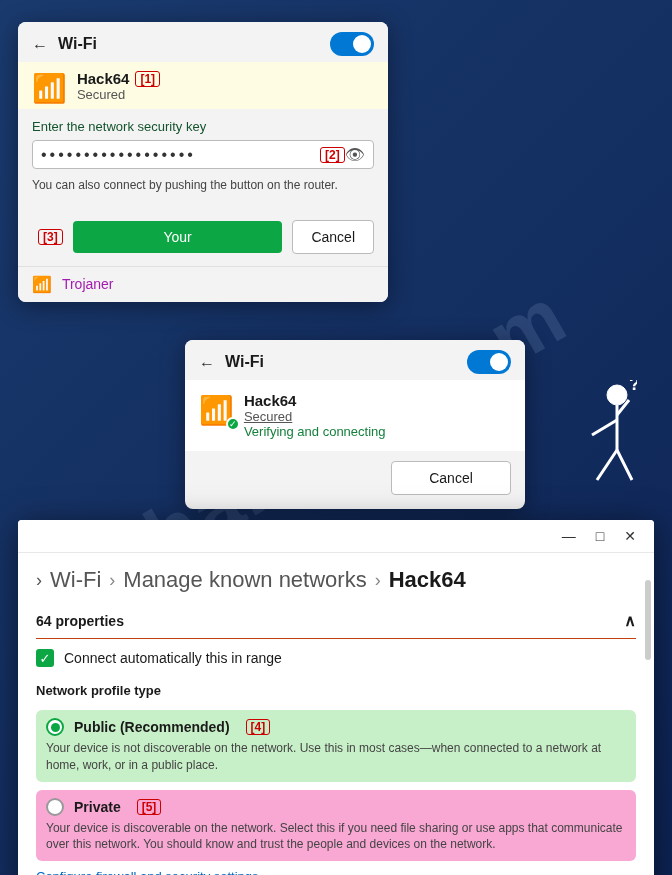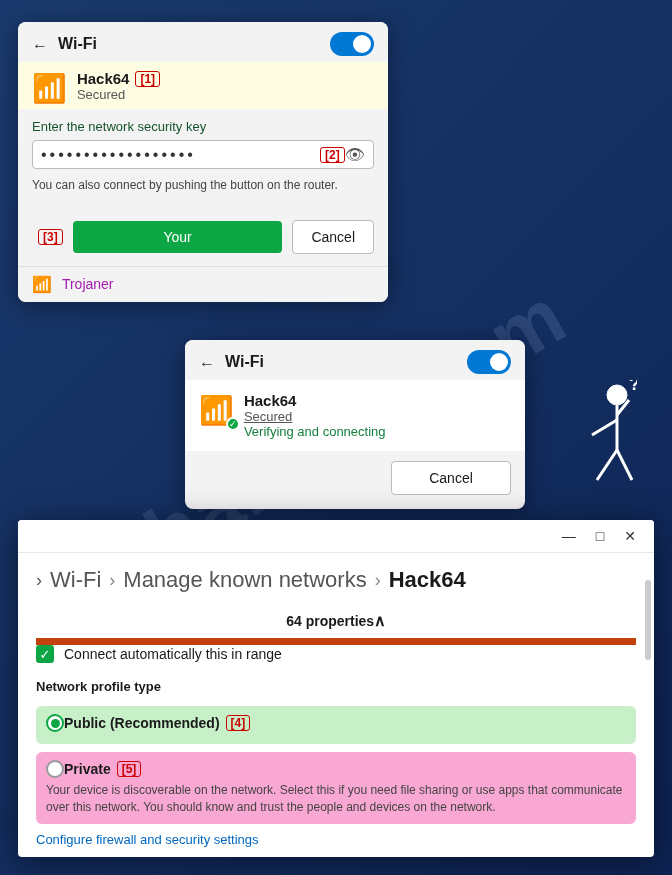--- a/index.html
+++ b/index.html
@@ -261,26 +261,27 @@
     .breadcrumb-item { color: #555; font-weight: 400; }
     .breadcrumb-sep { color: #888; font-size: 18px; }
     .breadcrumb-current { font-weight: 700; color: #1a1a1a; }
 
     .properties-section {
       padding: 0 18px 10px 18px;
     }
     .properties-header {
       display: flex;
       align-items: center;
-      justify-content: center;
+      justify-content: space-between;
       font-size: 14px;
       font-weight: 600;
       color: #1a1a1a;
       padding: 8px 0;
-      border-bottom: 7px solid #c2410c;
+      border-bottom: 1px solid #c2410c;
+      margin-bottom: 10px;
       cursor: pointer;
     }
     .chevron-icon { font-size: 16px; }
 
     .checkbox-row {
       display: flex;
       align-items: center;
       gap: 10px;
       margin-bottom: 16px;
     }
@@ -296,21 +297,21 @@
 
     .profile-type-label {
       font-size: 13px;
       font-weight: 600;
       color: #1a1a1a;
       margin-bottom: 12px;
     }
     .radio-header {
       display: flex;
       align-items: center;
-      gap: 0;
+      gap: 10px;
       margin-bottom: 4px;
     }
     .radio-btn-selected {
       width: 18px; height: 18px;
       border-radius: 50%;
       border: 2px solid #0ca644;
       background: white;
       display: flex; align-items: center; justify-content: center;
       flex-shrink: 0;
     }
@@ -509,20 +510,21 @@
     </div>
 
     <div class="profile-type-label">Network profile type</div>
 
     <div class="radio-option-public">
       <div class="radio-header">
         <div class="radio-btn-selected"></div>
         <span class="radio-name">Public (Recommended)</span>
         <span class="red-badge">[4]</span>
       </div>
+      <div class="radio-desc">Your device is not discoverable on the network. Use this in most cases—when connected to a network at home, work, or in a public place.</div>
     </div>
 
     <div class="radio-option-private">
       <div class="radio-header">
         <div class="radio-btn-unselected"></div>
         <span class="radio-name">Private</span>
         <span class="red-badge">[5]</span>
       </div>
       <div class="radio-desc">Your device is discoverable on the network. Select this if you need file sharing or use apps that communicate over this network. You should know and trust the people and devices on the network.</div>
     </div>

